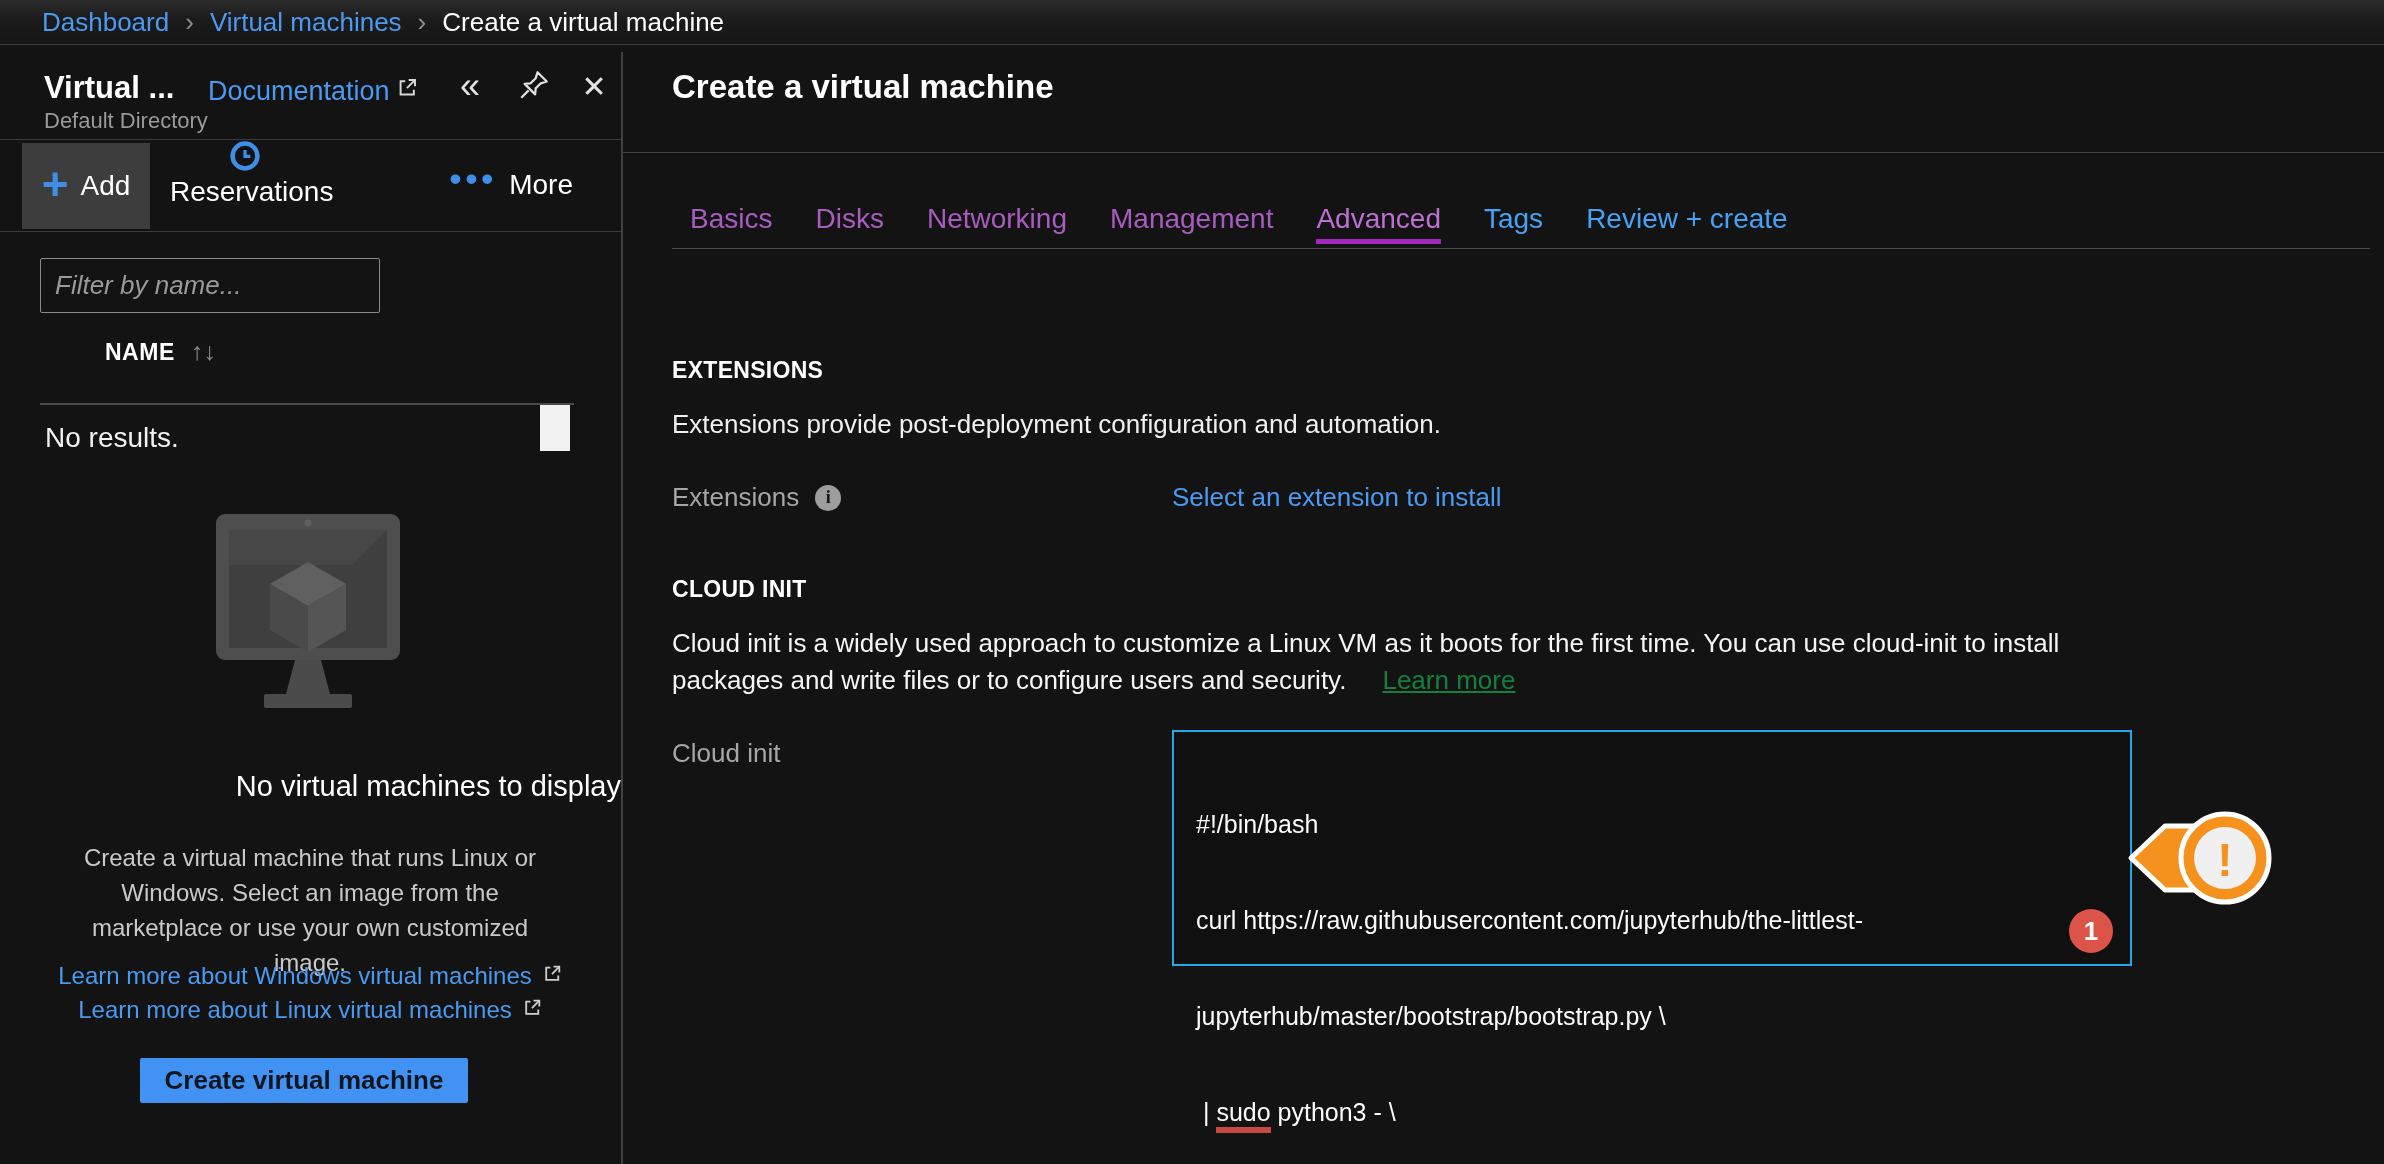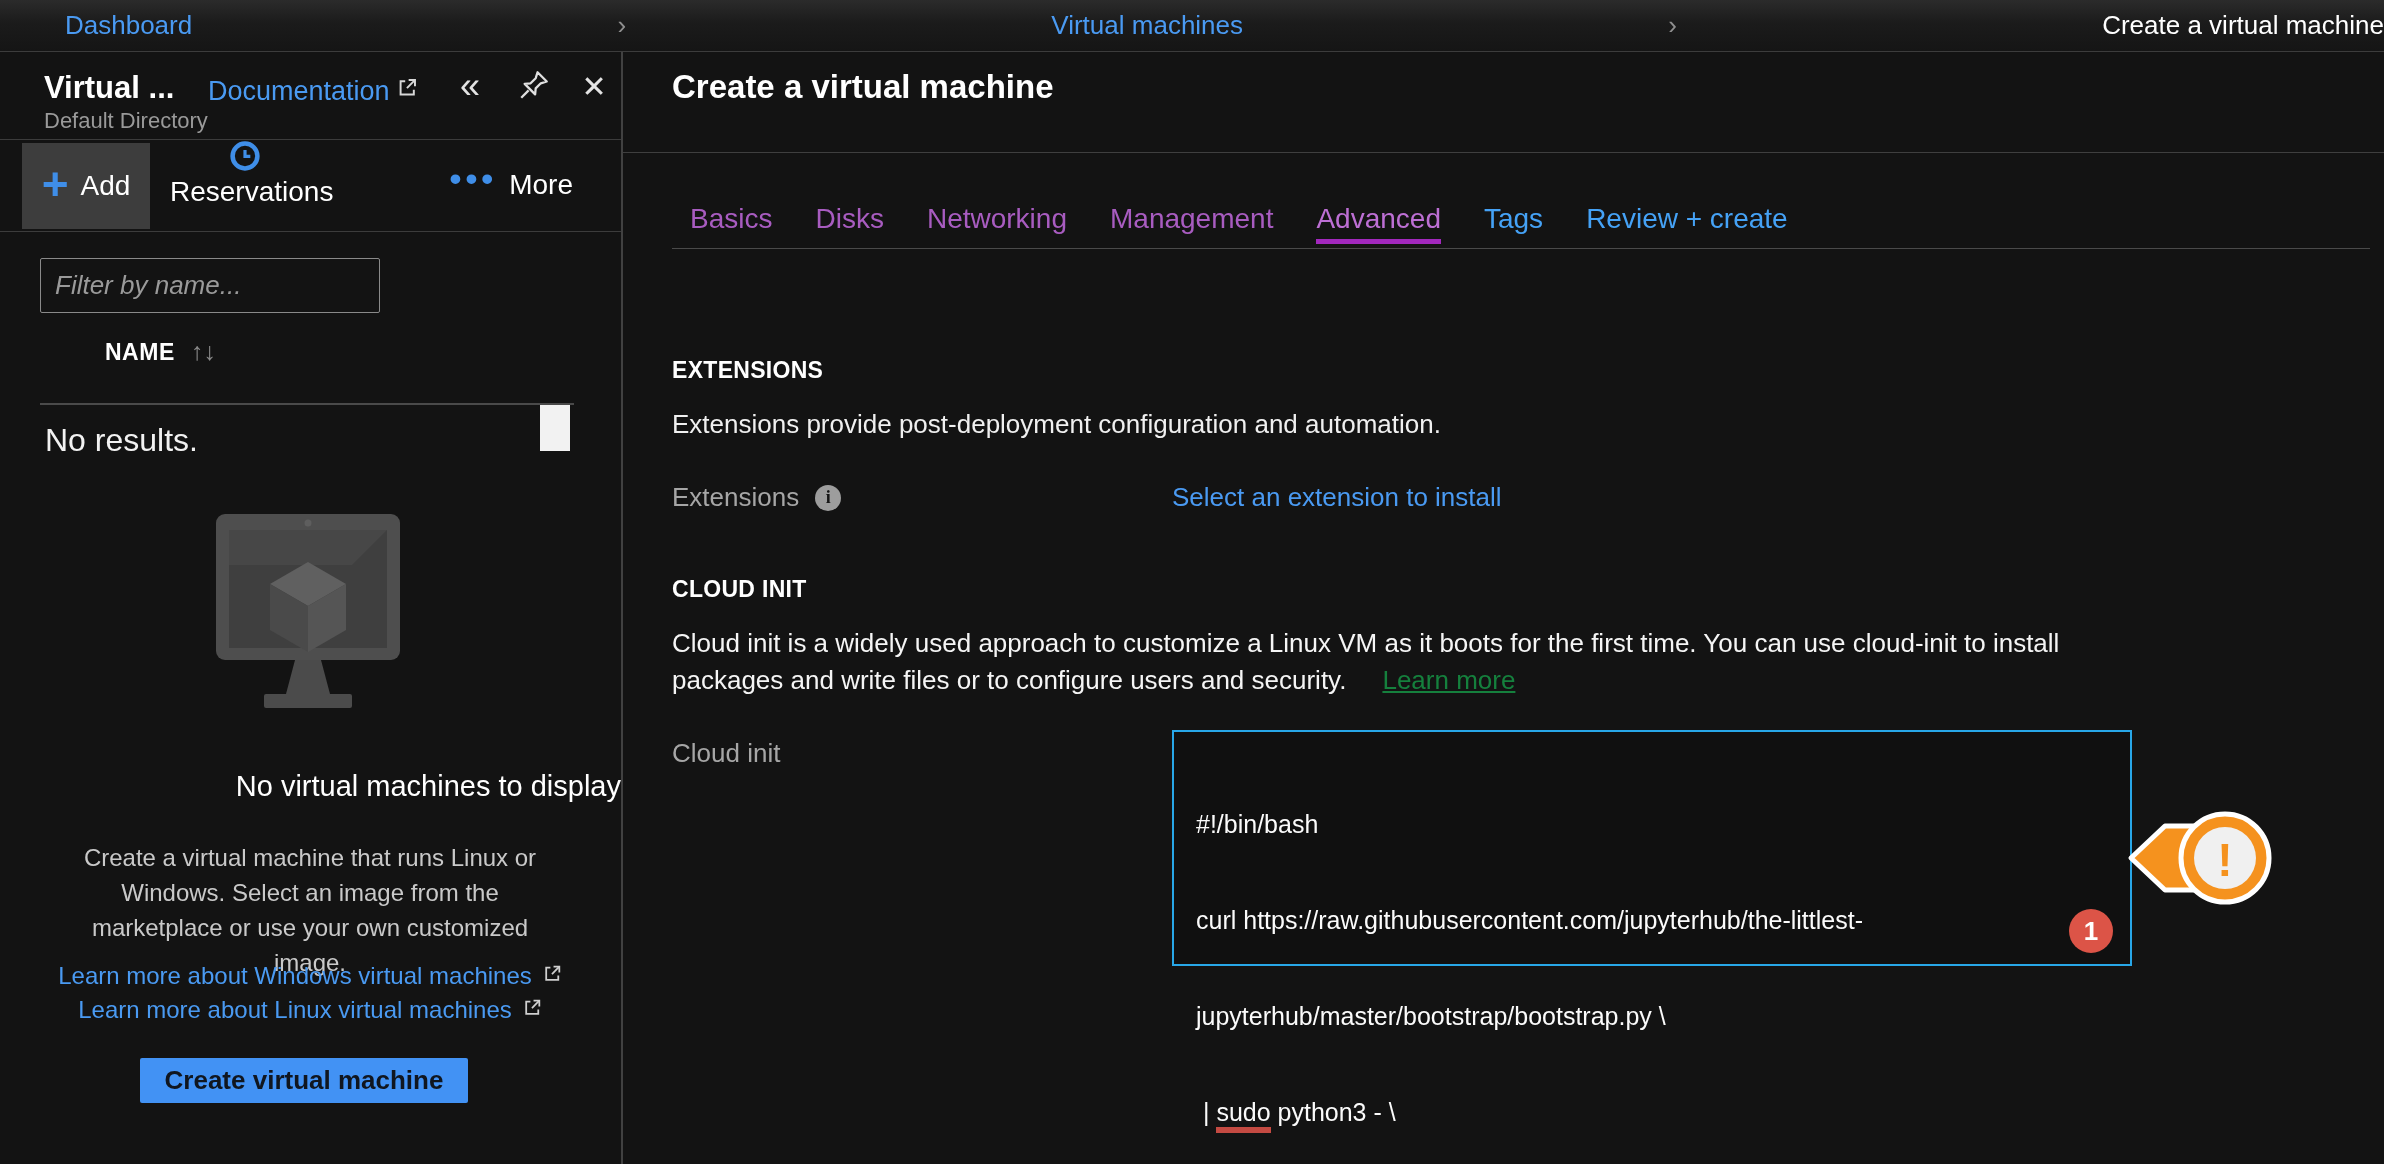--- a/index.html
+++ b/index.html
@@ -1,23 +1,23 @@
 <!DOCTYPE html>
 <html><head>
 <meta charset="utf-8">
 <style>
   * { margin:0; padding:0; box-sizing:border-box; }
   html,body { width:2384px; height:1164px; overflow:hidden; background:#111; }
   body { font-family:"Liberation Sans","DejaVu Sans",sans-serif; color:#f2f2f2; }
   .page { position:relative; width:2384px; height:1164px; background:#131313; }
 
   
-  .topbar { position:absolute; left:0; top:0; width:2384px; height:52px;
+  .topbar { position:absolute; left:0; top:0; width:2384px; height:45px;
     background:linear-gradient(180deg,#2b2b2b 0%,#1b1b1b 45%,#151515 100%);
-    border-bottom:1px solid #3c3c3c; display:flex; align-items:center; padding-left:65px; font-size:26px;justify-content:space-between; }
+    border-bottom:1px solid #3c3c3c; display:flex; align-items:center; padding-left:42px; font-size:26px; }
   .crumb { color:#4a9af2; text-decoration:none; cursor:pointer; }
   .crumb.current { color:#ffffff; cursor:default; }
   .crumb-sep { color:#8f8f8f; margin:0 16px; font-size:26px; }
 
   
   .sidebar { position:absolute; left:0; top:52px; width:621px; height:1112px; background:#131313; }
   .sb-header { position:absolute; left:0; top:0; width:100%; height:88px; border-bottom:1px solid #3c3c3c; }
   .sb-title { position:absolute; left:44px; top:18px; font-size:31px; font-weight:bold; color:#fff; }
   .sb-doc-link { position:absolute; left:208px; top:24px; font-size:27px; color:#4a9af2; cursor:pointer; }
   .sb-doc-ext { position:absolute; left:396px; top:24px; }
@@ -40,21 +40,21 @@
 
   .sb-filter { position:absolute; left:40px; top:206px; width:340px; height:55px;
     background:transparent; border:1px solid #8a8a8a; border-radius:2px; color:#ddd;
     font-size:26px; font-style:italic; padding:0 14px; font-family:inherit; outline:none; }
   .sb-filter::placeholder { color:#9a9a9a; }
 
   .colhead { position:absolute; left:105px; top:285px; display:flex; align-items:flex-end; cursor:pointer; }
   .colhead-label { font-size:23px; font-weight:bold; letter-spacing:0.5px; color:#fff; }
   .colhead-sort { font-size:25px; color:#8a8a8a; margin-left:16px; }
   .list-divider { position:absolute; left:40px; top:351px; width:534px; height:2px; background:#4a4a4a; }
-  .no-results { position:absolute; left:45px; top:370px; font-size:32px; color:#f2f2f2; }
+  .no-results { position:absolute; left:45px; top:370px; font-size:28px; color:#f2f2f2; }
   .scroll-thumb { position:absolute; left:540px; top:353px; width:30px; height:46px; background:#f2f2f2; cursor:pointer; }
 
   .empty-illustration { position:absolute; left:208px; top:462px; }
   .empty-heading { position:absolute; left:0; top:718px; width:100%; text-align:right; font-size:29px; color:#fff; }
   .empty-desc { position:absolute; left:60px; top:788px; width:500px; text-align:center;
     font-size:24px; line-height:35px; color:#c9c9c9; }
   .empty-link { position:absolute; left:0; width:100%; display:flex; justify-content:center; align-items:center;
     gap:10px; font-size:24px; color:#4a9af2; cursor:pointer; }
   .link-windows { top:910px; }
   .link-linux { top:944px; }

